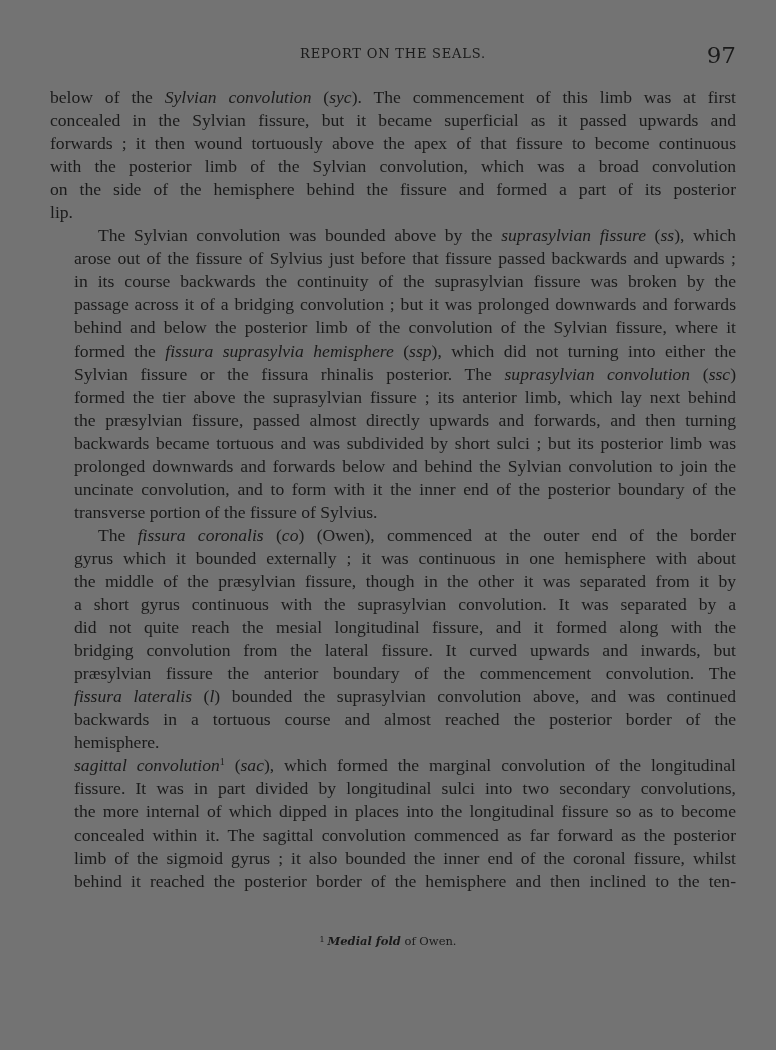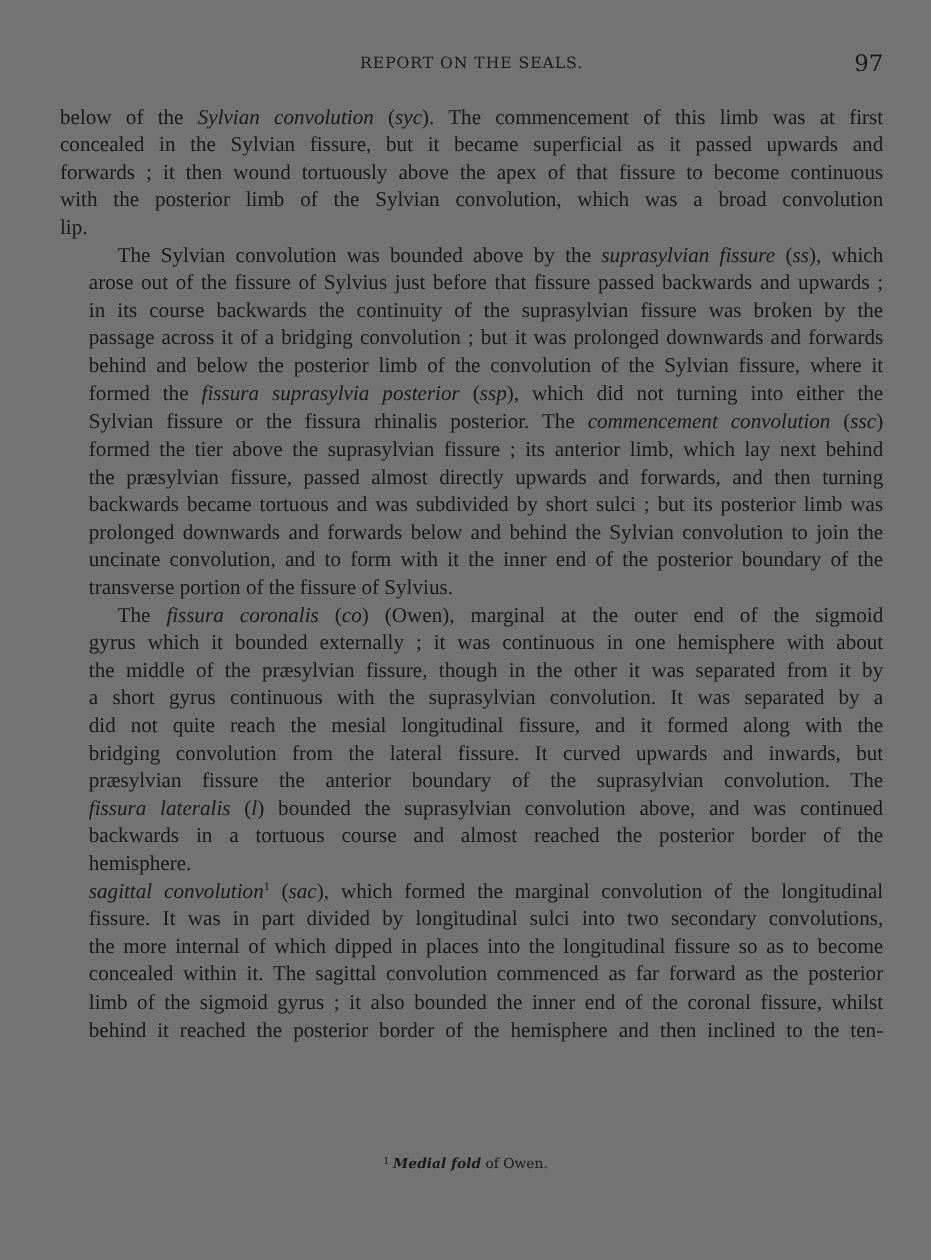--- a/index.html
+++ b/index.html
@@ -1,71 +1,72 @@
 <!DOCTYPE html>
 <html><head>
 <meta charset="utf-8">
 <style>
   html, body { margin: 0; padding: 0; background: #ffffff; }
   body { width: 776px; height: 1050px; position: relative; overflow: hidden; color: #1a1a1a; }
   .page { position: absolute; left: 0; top: 0; width: 776px; height: 1050px; background: #737373; }
   .header { position: absolute; top: 42px; left: 50px; width: 686px; height: 24px; font-family: "DejaVu Serif", serif; }
   .running-title { position: absolute; left: 0; right: 0; text-align: center; font-size: 13px; letter-spacing: 0.8px; top: 4px; }
-  .page-number { position: absolute; right: 0; top: 0; font-size: 19px; }
+  .page-number { position: absolute; right: 0; top: 0; font-size: 23px; }
   .body { position: absolute; top: 86px; left: 50px; width: 686px; font-family: "Liberation Serif", serif; font-size: 17.6px; line-height: 23.05px; text-align: justify; }
   .para { margin: 0; text-indent: 0; }
   .para.indent { text-indent: 24px; }
   .line { display: block; text-align: justify; text-align-last: justify; white-space: nowrap; }
   .line.last { text-align-last: left; }
   i { }
-  .footnote { position: absolute; top: 962px; left: 0; width: 776px; text-align: center; font-family: "DejaVu Serif", serif; font-size: 11.5px; }
+  .footnote { position: absolute; top: 934px; left: 0; width: 776px; text-align: center; font-family: "DejaVu Serif", serif; font-size: 11.5px; }
   .footnote .sup { font-size: 8px; vertical-align: 3px; margin-right: 3px; }
   .footnote i { font-weight: bold; }
   sup.fn { font-size: 10px; vertical-align: 6px; line-height: 0; }
 </style>
 </head>
 <body>
 
 <div class="page">
   <div class="header">
     <div class="running-title">REPORT ON THE SEALS.</div>
     <div class="page-number">97</div>
   </div>
 
   <div class="body" id="body-text">
       <div class="para">
         <span class="line"><span>below of the </span><i>Sylvian convolution</i><span> (</span><i>syc</i><span>).  The commencement of this limb was at first</span></span>
         <span class="line"><span>concealed in the Sylvian fissure, but it became superficial as it passed upwards and</span></span>
         <span class="line"><span>forwards ; it then wound tortuously above the apex of that fissure to become continuous</span></span>
         <span class="line"><span>with the posterior limb of the Sylvian convolution, which was a broad convolution</span></span>
+        <span class="line"><span>on the side of the hemisphere behind the fissure and formed a part of its posterior</span></span>
         <span class="line last"><span>lip.</span></span>
       </div>
       <div class="para indent">
         <span class="line" style="padding-left: 24px;"><span>The Sylvian convolution was bounded above by the </span><i>suprasylvian fissure</i><span> (</span><i>ss</i><span>), which</span></span>
         <span class="line"><span>arose out of the fissure of Sylvius just before that fissure passed backwards and upwards ;</span></span>
         <span class="line"><span>in its course backwards the continuity of the suprasylvian fissure was broken by the</span></span>
         <span class="line"><span>passage across it of a bridging convolution ; but it was prolonged downwards and forwards</span></span>
         <span class="line"><span>behind and below the posterior limb of the convolution of the Sylvian fissure, where it</span></span>
-        <span class="line"><span>formed the </span><i>fissura suprasylvia posterior</i><span> (</span><i>ssp</i><span>), which did not turning into either the</span></span>
-        <span class="line"><span>Sylvian fissure or the fissura rhinalis posterior.  The </span><i>commencement convolution</i><span> (</span><i>ssc</i><span>)</span></span>
+        <span class="line"><span>formed the </span><i>fissura suprasylvia hemisphere</i><span> (</span><i>ssp</i><span>), which did not turning into either the</span></span>
+        <span class="line"><span>Sylvian fissure or the fissura rhinalis posterior.  The </span><i>suprasylvian convolution</i><span> (</span><i>ssc</i><span>)</span></span>
         <span class="line"><span>formed the tier above the suprasylvian fissure ; its anterior limb, which lay next behind</span></span>
         <span class="line"><span>the præsylvian fissure, passed almost directly upwards and forwards, and then turning</span></span>
         <span class="line"><span>backwards became tortuous and was subdivided by short sulci ; but its posterior limb was</span></span>
         <span class="line"><span>prolonged downwards and forwards below and behind the Sylvian convolution to join the</span></span>
         <span class="line"><span>uncinate convolution, and to form with it the inner end of the posterior boundary of the</span></span>
         <span class="line last"><span>transverse portion of the fissure of Sylvius.</span></span>
       </div>
       <div class="para indent">
-        <span class="line" style="padding-left: 24px;"><span>The </span><i>fissura coronalis</i><span> (</span><i>co</i><span>) (Owen), marginal at the outer end of the sigmoid</span></span>
+        <span class="line" style="padding-left: 24px;"><span>The </span><i>fissura coronalis</i><span> (</span><i>co</i><span>) (Owen), commenced at the outer end of the border</span></span>
         <span class="line"><span>gyrus which it bounded externally ; it was continuous in one hemisphere with about</span></span>
         <span class="line"><span>the middle of the præsylvian fissure, though in the other it was separated from it by</span></span>
         <span class="line"><span>a short gyrus continuous with the suprasylvian convolution.  It was separated by a</span></span>
         <span class="line"><span>did not quite reach the mesial longitudinal fissure, and it formed along with the</span></span>
         <span class="line"><span>bridging convolution from the lateral fissure.  It curved upwards and inwards, but</span></span>
-        <span class="line"><span>præsylvian fissure the anterior boundary of the suprasylvian convolution.  The</span></span>
+        <span class="line"><span>præsylvian fissure the anterior boundary of the commencement convolution.  The</span></span>
         <span class="line"><i>fissura lateralis</i><span> (</span><i>l</i><span>) bounded the suprasylvian convolution above, and was continued</span></span>
         <span class="line"><span>backwards in a tortuous course and almost reached the posterior border of the</span></span>
         <span class="line last"><span>hemisphere.</span></span>
       </div>
       <div class="para indent">
         <span class="line"><i>sagittal convolution</i><sup class="fn">1</sup><span> (</span><i>sac</i><span>), which formed the marginal convolution of the longitudinal</span></span>
         <span class="line"><span>fissure.  It was in part divided by longitudinal sulci into two secondary convolutions,</span></span>
         <span class="line"><span>the more internal of which dipped in places into the longitudinal fissure so as to become</span></span>
         <span class="line"><span>concealed within it.  The sagittal convolution commenced as far forward as the posterior</span></span>
         <span class="line"><span>limb of the sigmoid gyrus ; it also bounded the inner end of the coronal fissure, whilst</span></span>

